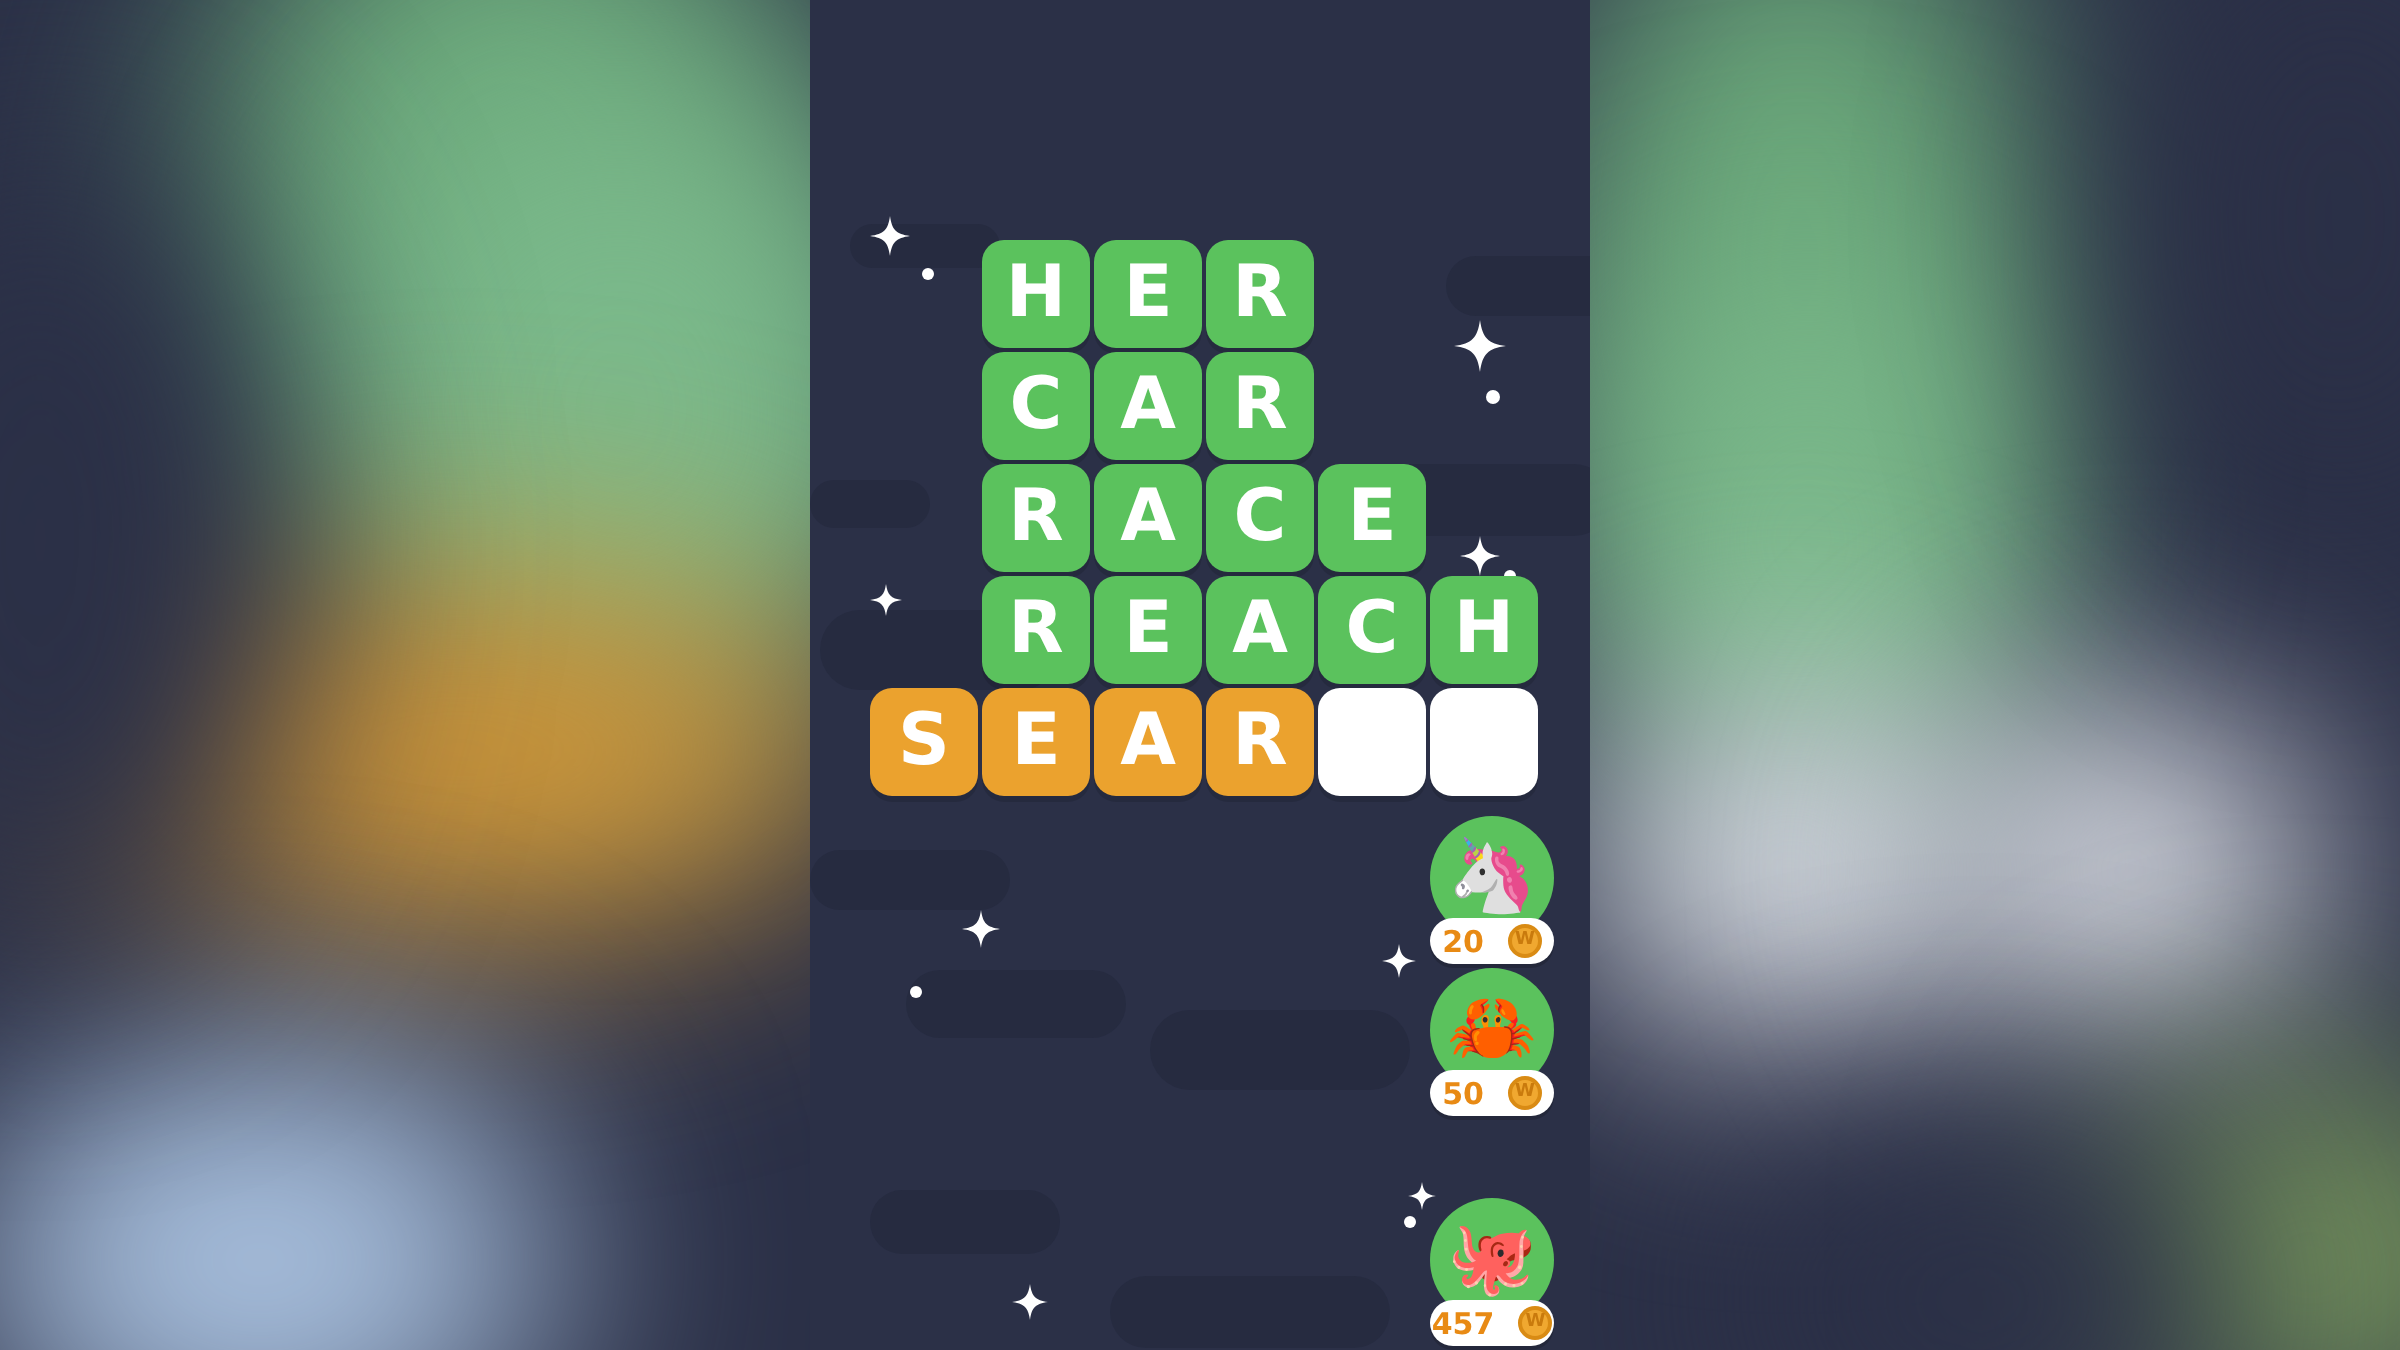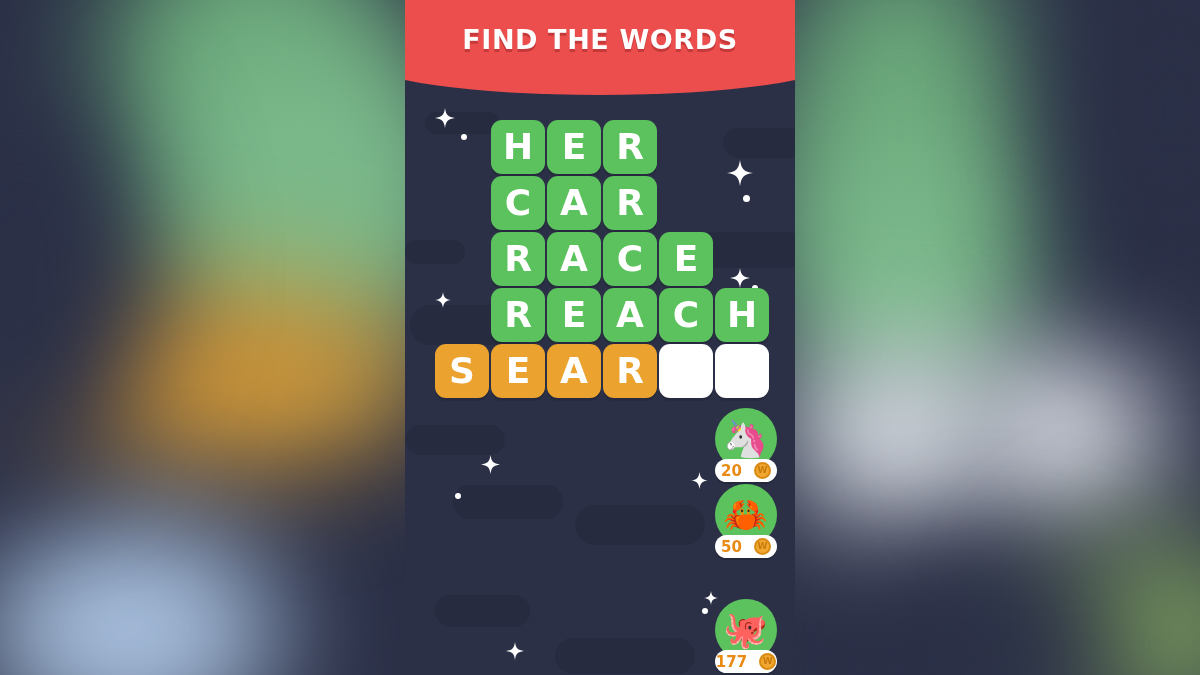--- a/index.html
+++ b/index.html
@@ -123,25 +123,20 @@
   <div class="panel-blob" style="left:318px; top:128px; width:90px;  height:30px;"></div>
   <div class="panel-blob" style="left:0px;   top:240px; width:60px;  height:24px;"></div>
   <div class="panel-blob" style="left:275px; top:232px; width:125px; height:36px;"></div>
   <div class="panel-blob" style="left:5px;   top:305px; width:120px; height:40px;"></div>
   <div class="panel-blob" style="left:0px;   top:425px; width:100px; height:30px;"></div>
   <div class="panel-blob" style="left:48px;  top:485px; width:110px; height:34px;"></div>
   <div class="panel-blob" style="left:170px; top:505px; width:130px; height:40px;"></div>
   <div class="panel-blob" style="left:30px;  top:595px; width:95px;  height:32px;"></div>
   <div class="panel-blob" style="left:150px; top:638px; width:140px; height:36px;"></div>
 
-  <div id="header">
-    <div id="header-bg-shadow"></div>
-    <div id="header-bg"></div>
-    <div id="header-title">FIND THE WORDS</div>
-  </div>
 
   <div class="sparkle" style="left:30px; top:108px;">
     <svg width="20" height="20" viewBox="0 0 20 20">
         <path d="M10 0 C11 7 13 9 20 10 C13 11 11 13 10 20 C9 13 7 11 0 10 C7 9 9 7 10 0Z" fill="#ffffff"></path>
       </svg>
   </div>
   <div class="sparkle" style="left:322px; top:160px;">
     <svg width="26" height="26" viewBox="0 0 20 20">
         <path d="M10 0 C11 7 13 9 20 10 C13 11 11 13 10 20 C9 13 7 11 0 10 C7 9 9 7 10 0Z" fill="#ffffff"></path>
       </svg>
@@ -221,21 +216,21 @@
         <div class="reward-pill">
           <span class="reward-amount">50</span>
           <span class="coin">
             <i>W</i>
           </span>
         </div>
       </div>
       <div class="reward" style="left: 310px; top: 599px;">
         <div class="reward-circle">🐙</div>
         <div class="reward-pill">
-          <span class="reward-amount">177</span>
+          <span class="reward-amount">457</span>
           <span class="coin">
             <i>W</i>
           </span>
         </div>
       </div>
     </div>
 
 </div>
 
 </body></html>

